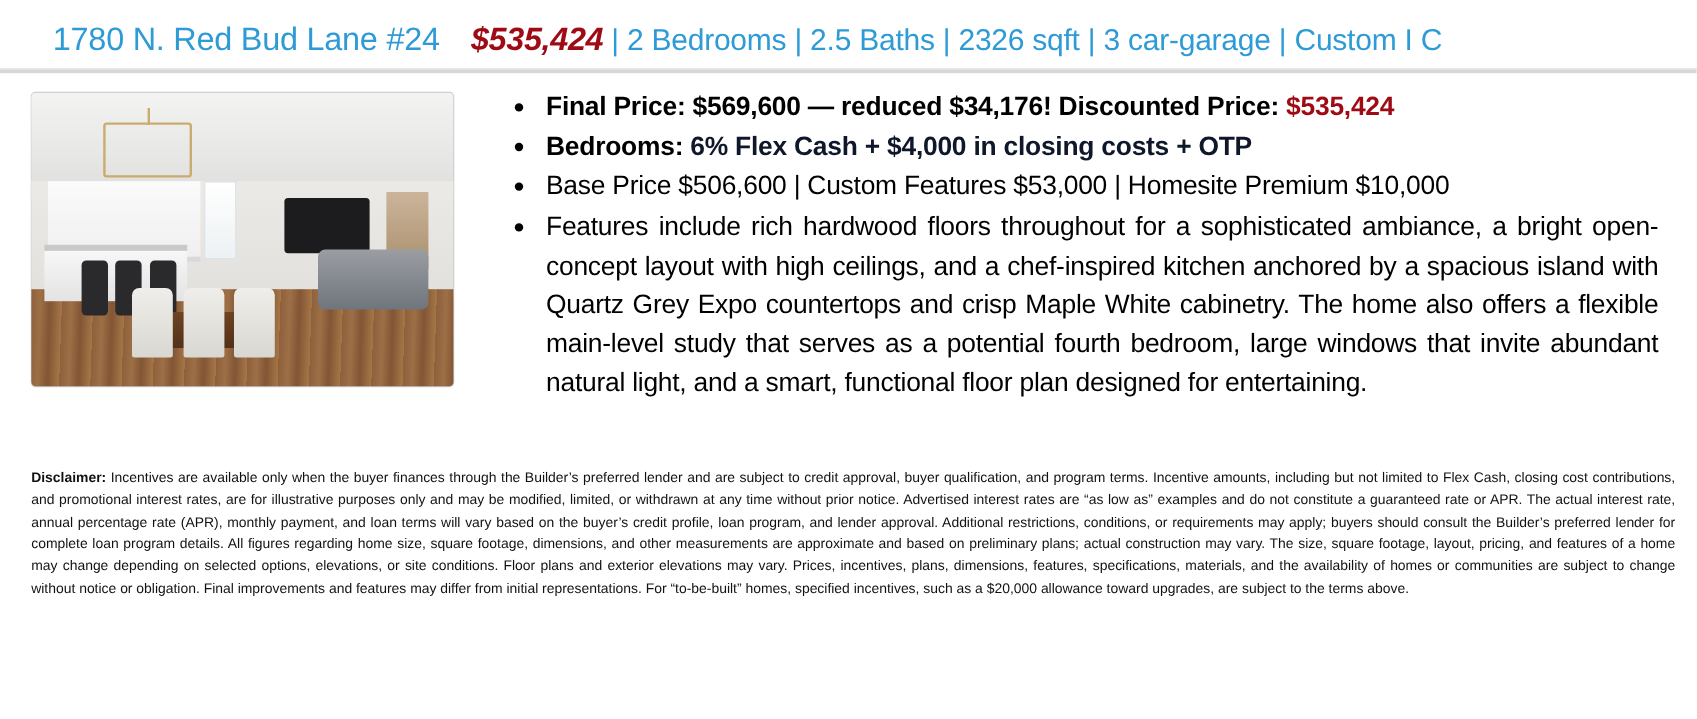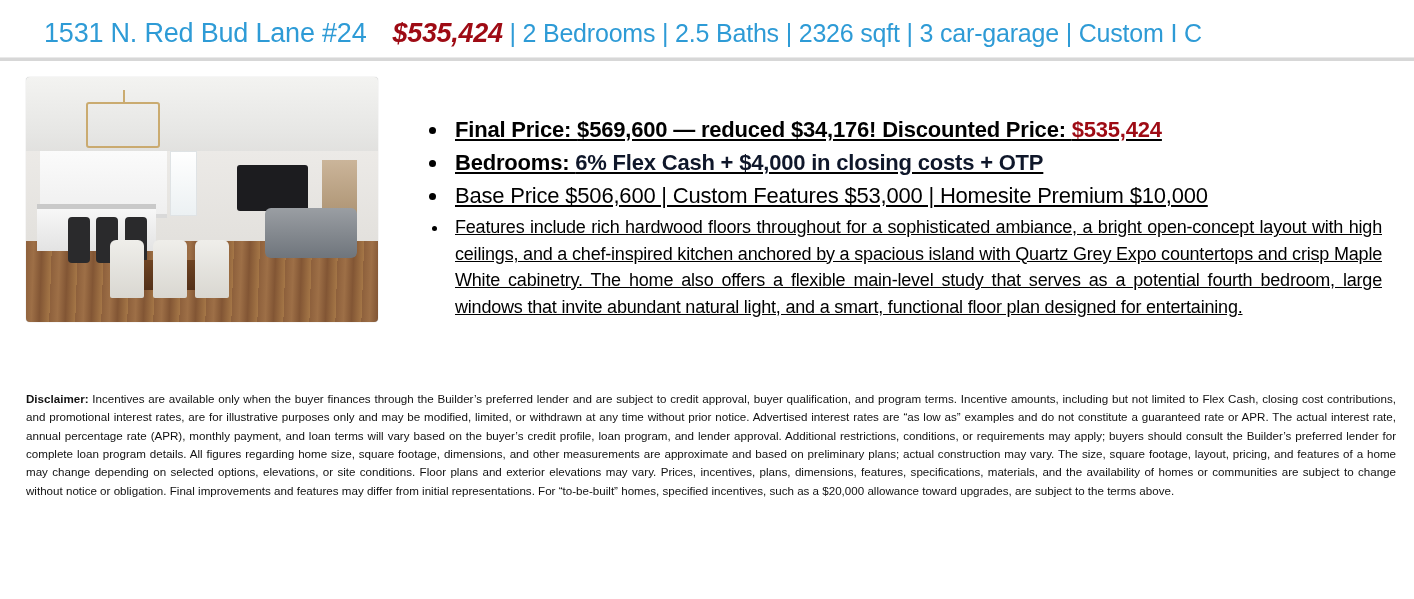--- a/index.html
+++ b/index.html
@@ -58,24 +58,23 @@
   .rule {
     width: 100%;
     height: 3px;
     background: #d7d7d7;
     border-top: 1px solid #e9e9e9;
   }
 
   
   .body-row {
     display: flex;
-    align-items: flex-end;
+    align-items: flex-start;
     padding: 12px 16px 0 16px;
     box-sizing: border-box;
-    text-decoration: underline;
   }
   .photo-wrap {
     flex: 0 0 auto;
     width: 355px;
     padding-left: 10px;
     padding-top: 4px;
   }
   .photo {
     width: 352px;
     height: 245px;
@@ -178,21 +177,21 @@
   li.b1 { margin-bottom: 4px; }
   .price-red { color: #9e0b14; }
   .cyan { color: #0f172a; }
   li.b3 {
     font-size: 22px;
     line-height: 1.45;
     letter-spacing: -0.2px;
     margin-top: 4px;
   }
   li.b4 {
-    font-size: 18px;
+    font-size: 22px;
     line-height: 1.47;
     letter-spacing: -0.2px;
     text-align: justify;
     margin-top: 4px;
   }
 
   
   .disclaimer {
     position: absolute;
     left: 0;
@@ -206,21 +205,21 @@
     color: #111111;
   }
   .disclaimer b { font-weight: bold; }
 </style>
 </head>
 <body>
 
 <div class="page">
 
   <div class="header">
-    <div class="header-address">1531 N. Red Bud Lane #24</div>
+    <div class="header-address">1780 N. Red Bud Lane #24</div>
     <div class="header-spec">
       <span class="header-price">$535,424</span><span class="header-sep"> | </span><span>2 Bedrooms</span><span class="header-sep"> | </span><span>2.5 Baths</span><span class="header-sep"> | </span><span>2326 sqft</span><span class="header-sep"> | </span><span>3 car-garage</span><span class="header-sep"> | </span><span>Custom I C</span>
     </div>
   </div>
 
   <div class="rule"></div>
 
   <div class="body-row">
 
     <div class="photo-wrap">

